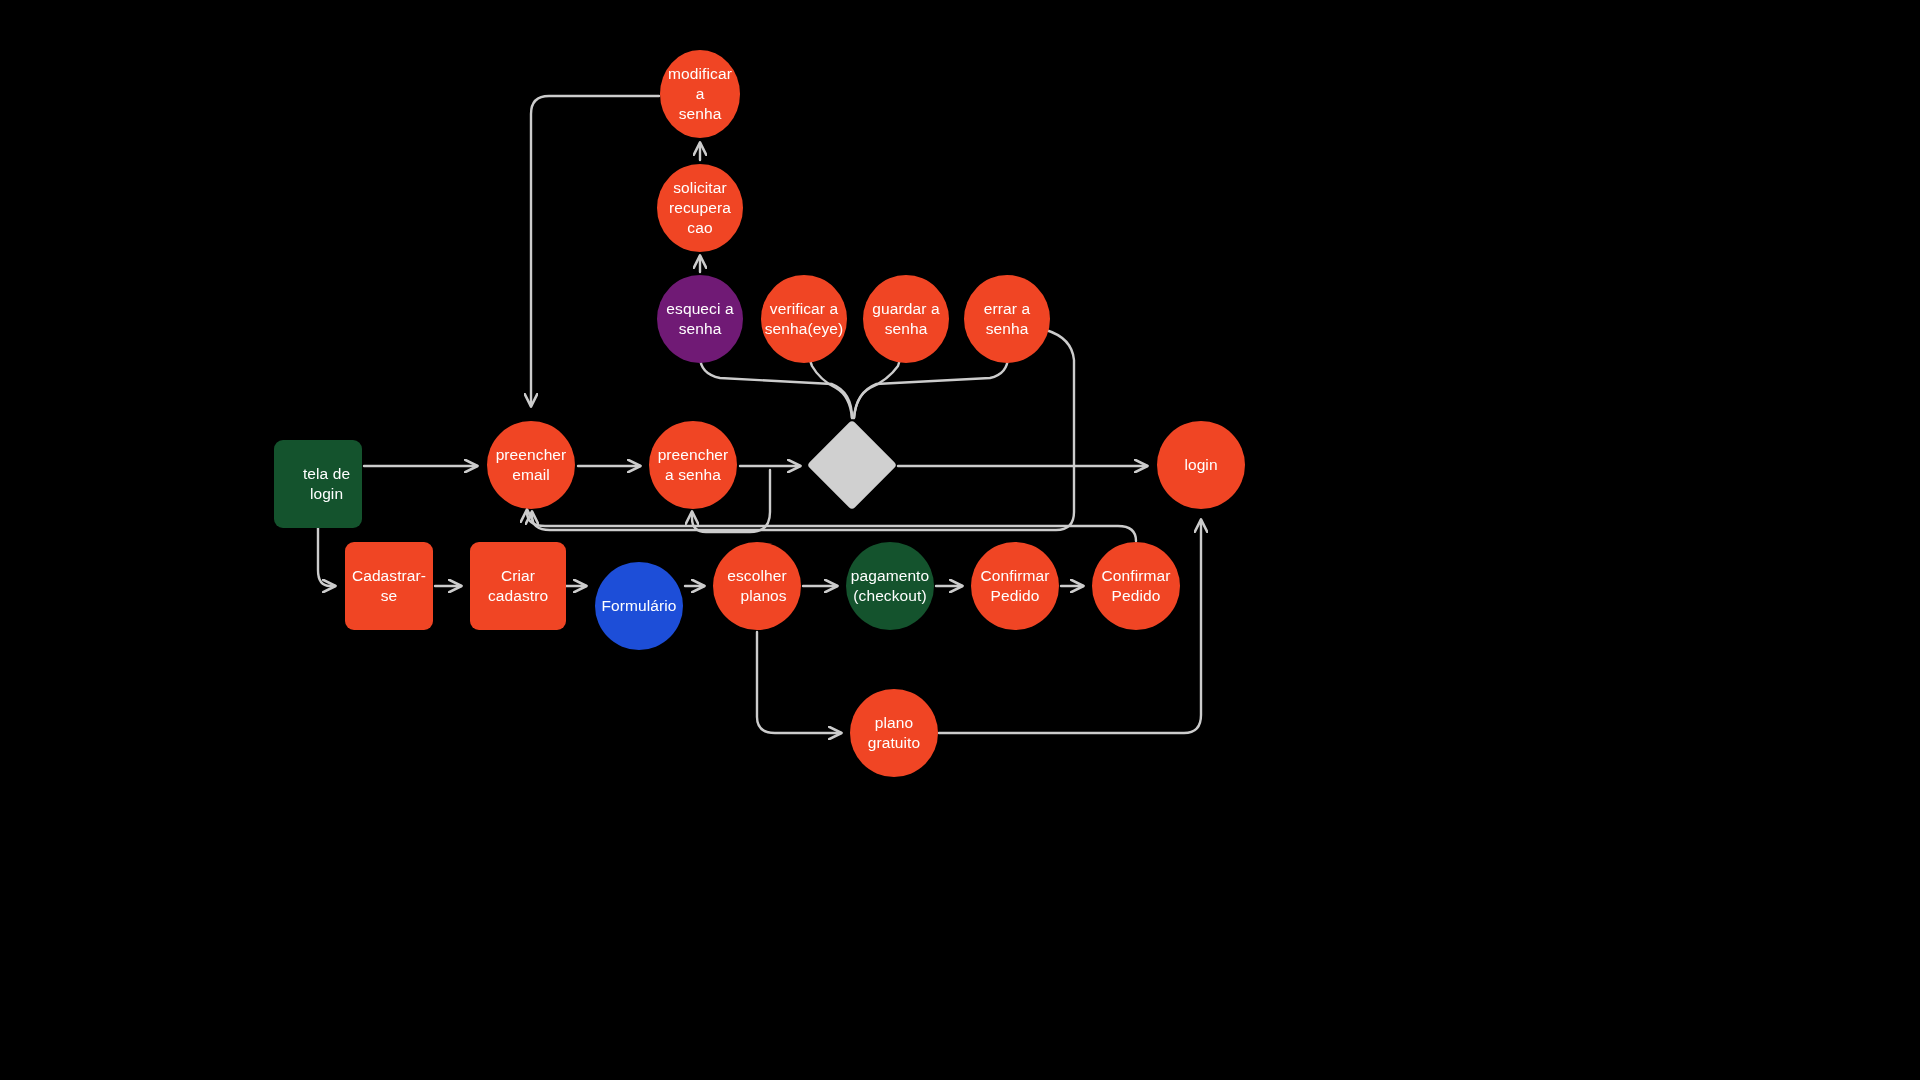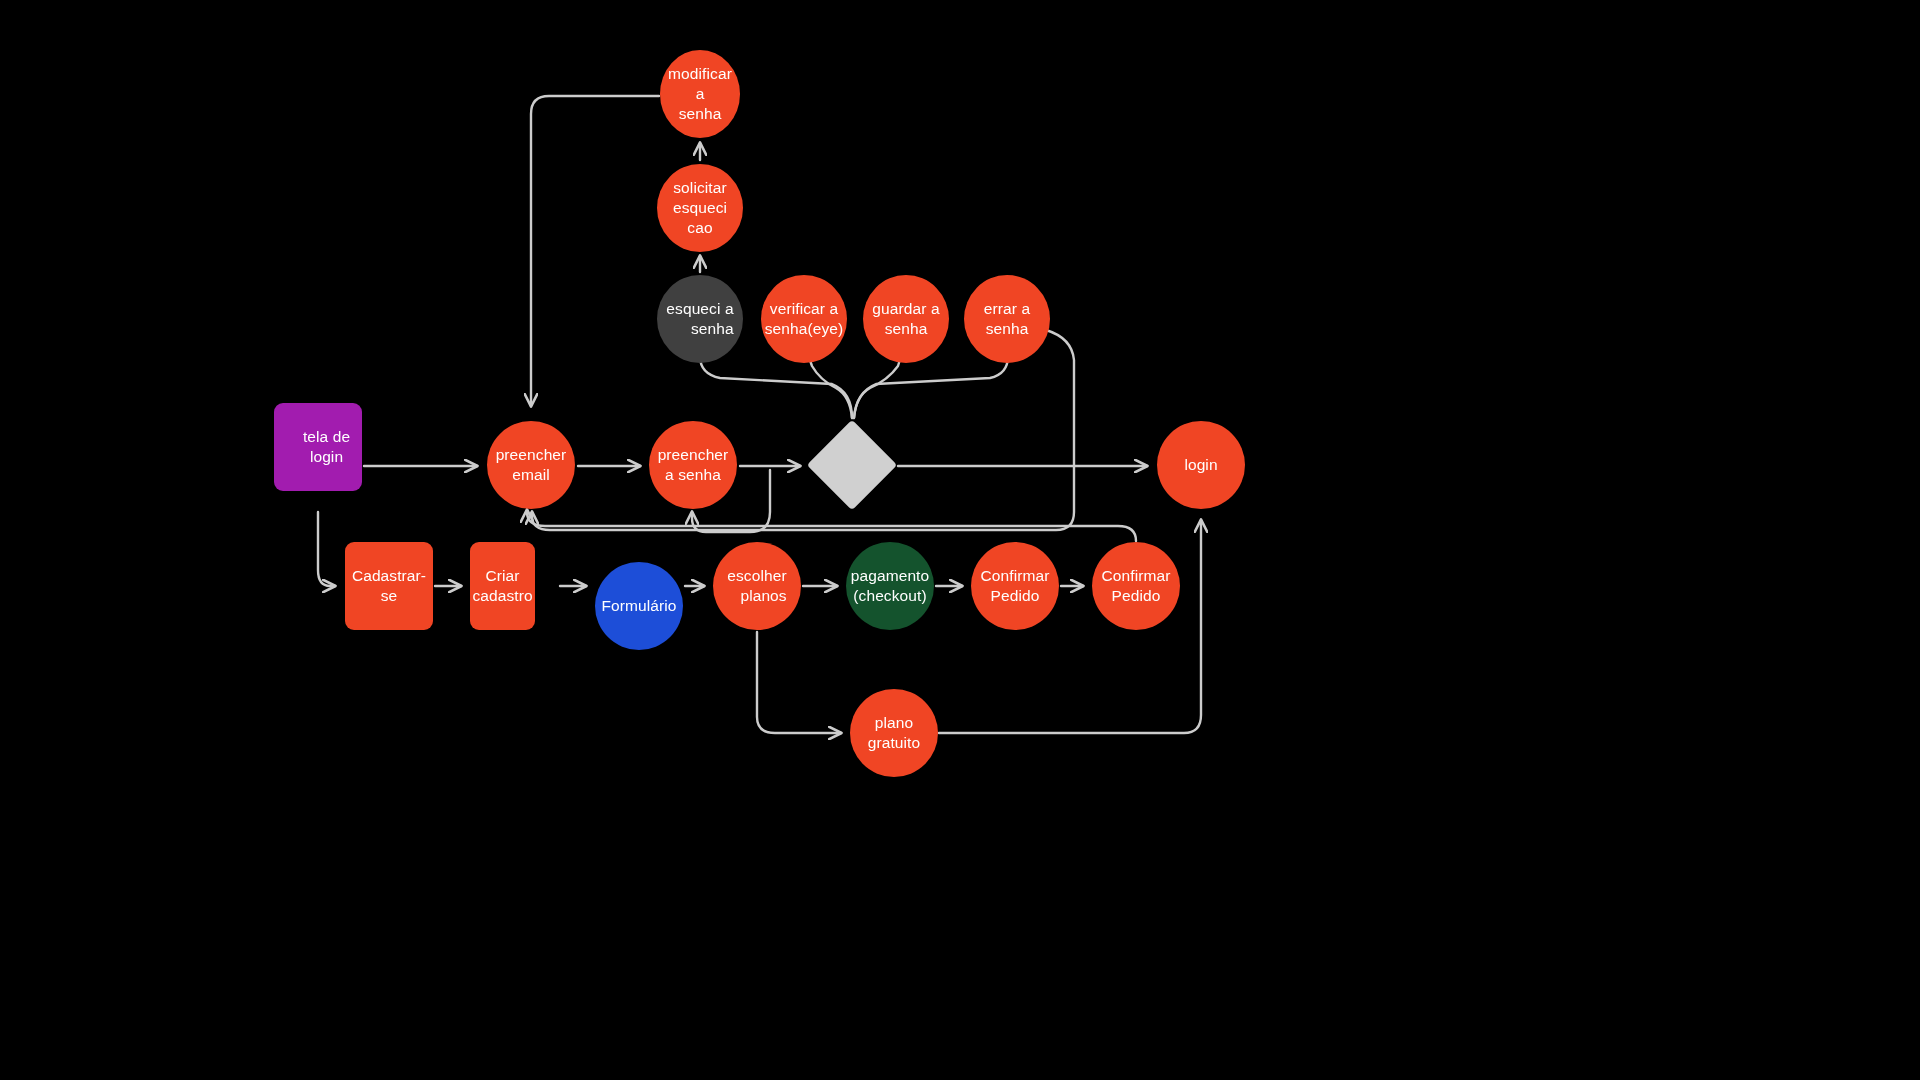--- a/index.html
+++ b/index.html
@@ -113,45 +113,45 @@
     </g>
   </svg>
 
   <div class="node circle" style="left:660px; top:50px; width:80px; height:88px; background:#f04524;">
     <span class="node-label">modificar a
 senha</span>
   </div>
 
   <div class="node circle" style="left:657px; top:164px; width:86px; height:88px; background:#f04524;">
     <span class="node-label">solicitar
-esqueci
+recupera
 cao</span>
   </div>
 
-  <div class="node circle" style="left:657px; top:275px; width:86px; height:88px; background:#404040;text-align:right;">
+  <div class="node circle" style="left:657px; top:275px; width:86px; height:88px; background:#701a75;">
     <span class="node-label">esqueci a
 senha</span>
   </div>
 
   <div class="node circle" style="left:761px; top:275px; width:86px; height:88px; background:#f04524;">
     <span class="node-label">verificar a
 senha(eye)</span>
   </div>
 
   <div class="node circle" style="left:863px; top:275px; width:86px; height:88px; background:#f04524;">
     <span class="node-label">guardar a
 senha</span>
   </div>
 
   <div class="node circle" style="left:964px; top:275px; width:86px; height:88px; background:#f04524;">
     <span class="node-label">errar a
 senha</span>
   </div>
 
-  <div class="node rect" style="left:274px; top:403px; width:88px; height:88px; background:#a21caf;padding-left:21px;">
+  <div class="node rect" style="left:274px; top:440px; width:88px; height:88px; background:#14532d;padding-left:21px;">
     <span class="node-label">tela de
 login</span>
   </div>
 
   <div class="node circle" style="left:487px; top:421px; width:88px; height:88px; background:#f04524;">
     <span class="node-label">preencher
 email</span>
   </div>
 
   <div class="node circle" style="left:649px; top:421px; width:88px; height:88px; background:#f04524;">
@@ -165,21 +165,21 @@
 
   <div class="node circle" style="left:1157px; top:421px; width:88px; height:88px; background:#f04524;">
     <span class="node-label">login</span>
   </div>
 
   <div class="node rect" style="left:345px; top:542px; width:88px; height:88px; background:#f04524;">
     <span class="node-label">Cadastrar-
 se</span>
   </div>
 
-  <div class="node rect" style="left:470px; top:542px; width:65px; height:88px; background:#f04524;">
+  <div class="node rect" style="left:470px; top:542px; width:96px; height:88px; background:#f04524;">
     <span class="node-label">Criar
 cadastro</span>
   </div>
 
   <div class="node circle" style="left:595px; top:562px; width:88px; height:88px; background:#1d4ed8;">
     <span class="node-label">Formulário</span>
   </div>
 
   <div class="node circle" style="left:713px; top:542px; width:88px; height:88px; background:#f04524;text-align:right;">
     <span class="node-label">escolher

